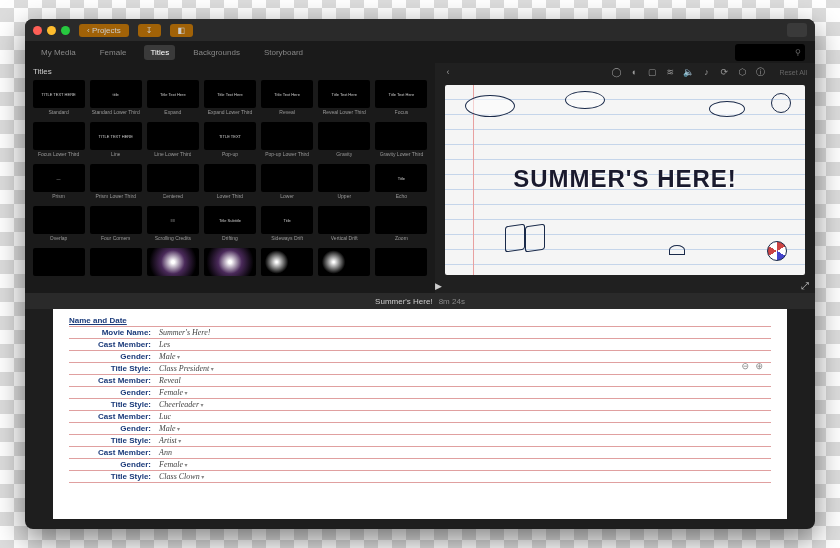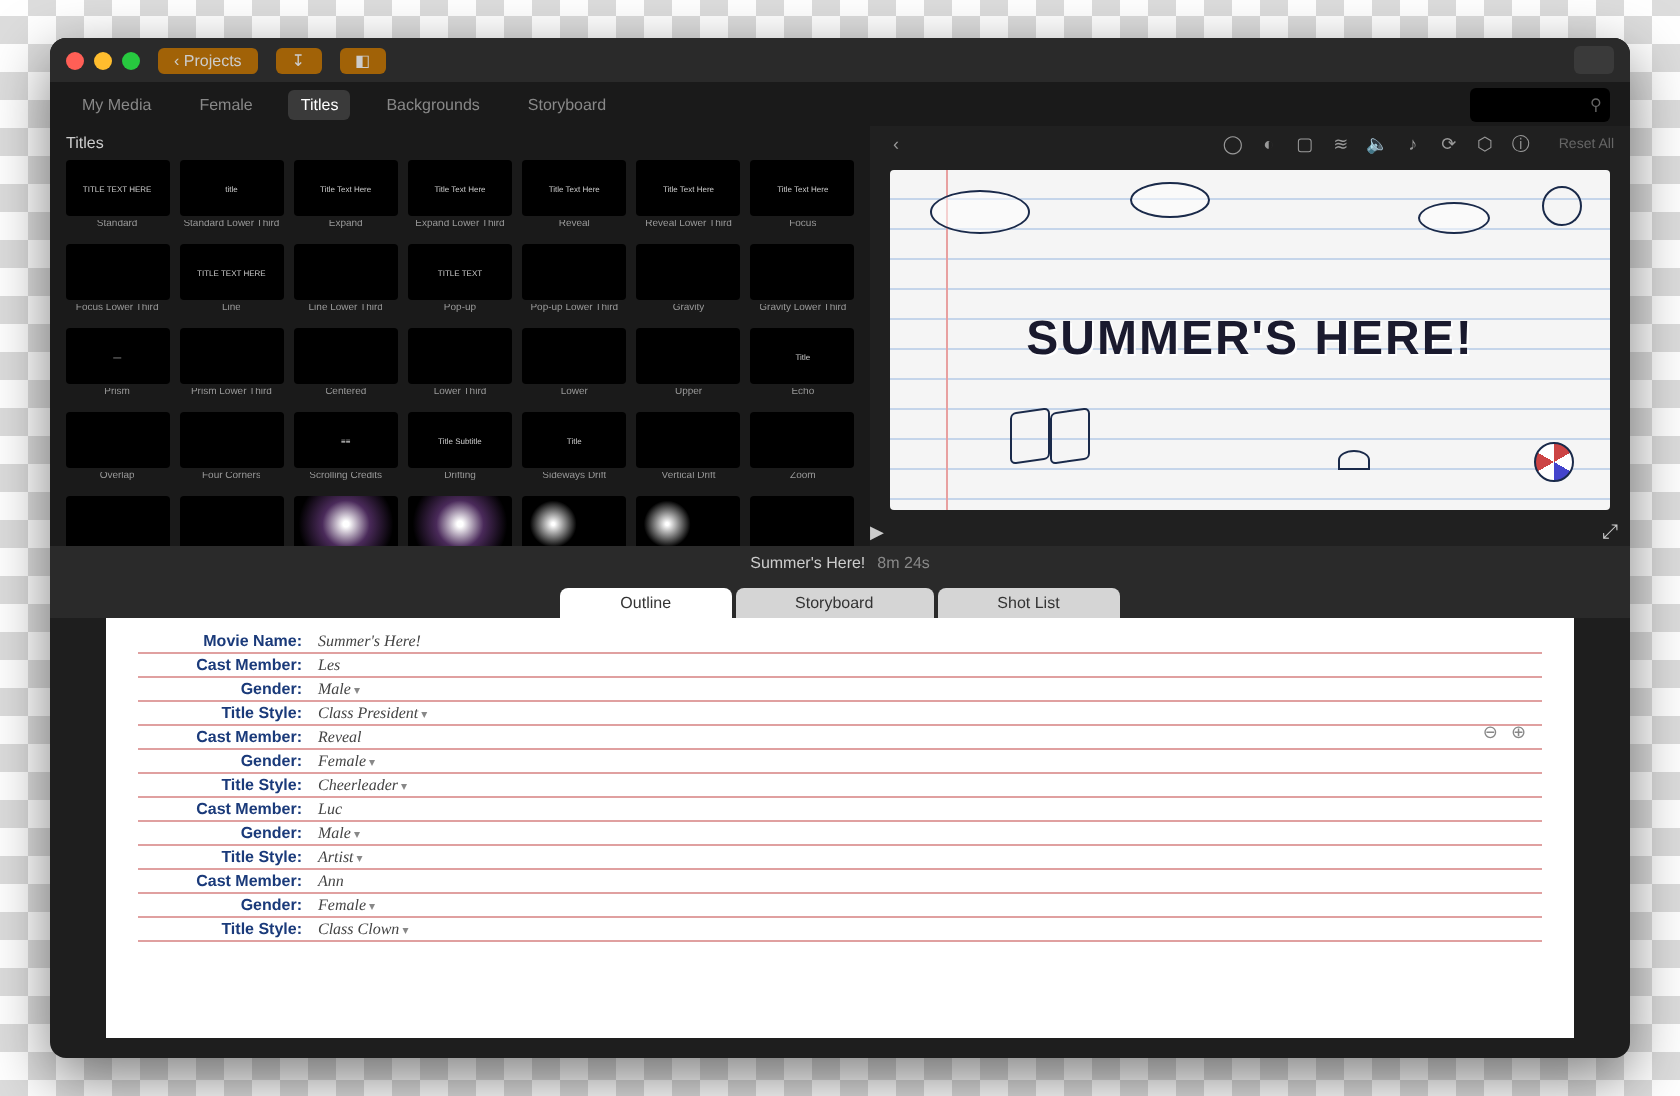--- a/index.html
+++ b/index.html
@@ -311,27 +311,23 @@
     </div>
 
   </div>
 
   <div class="project-bar">
     <span>Summer's Here!</span>
     <span style="color:#888">8m 24s</span>
   </div>
 
   <div class="bottom-wrap">
-    <div class="outline-tabs">
-      <div class="otab active">Outline</div>
-      <div class="otab">Storyboard</div>
-      <div class="otab">Shot List</div>
-    </div>
     <div class="outline-panel">
       <div class="row-icons">⊖ ⊕</div>
+      <div class="oline ohdr">Name and Date</div>
       <div class="oline">
         <div class="olabel">Movie Name:</div>
         <div class="oval">Summer's Here!</div>
       </div>
       <div id="cast-rows">
           <div class="oline">
             <div class="olabel">Cast Member:</div>
             <div class="oval">Les</div>
           </div>
           <div class="oline">

